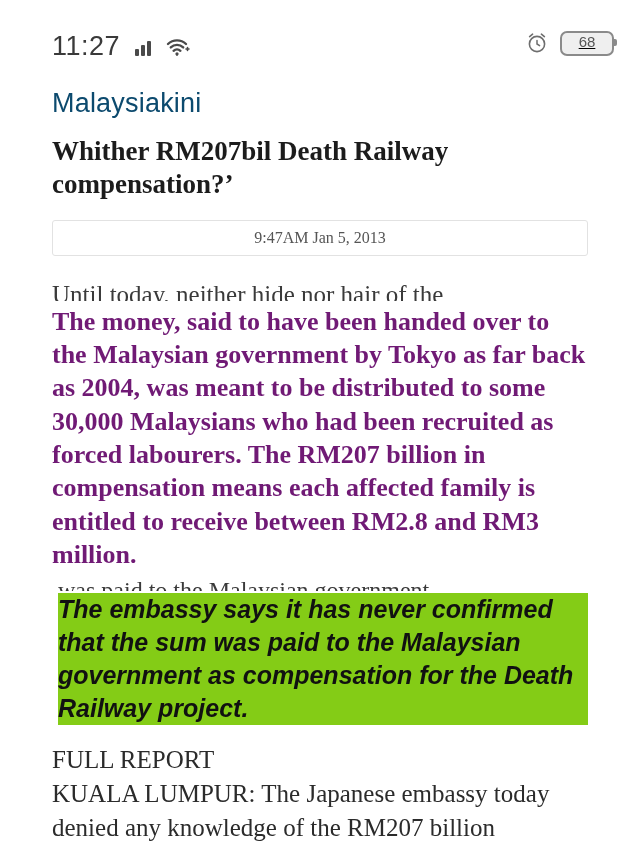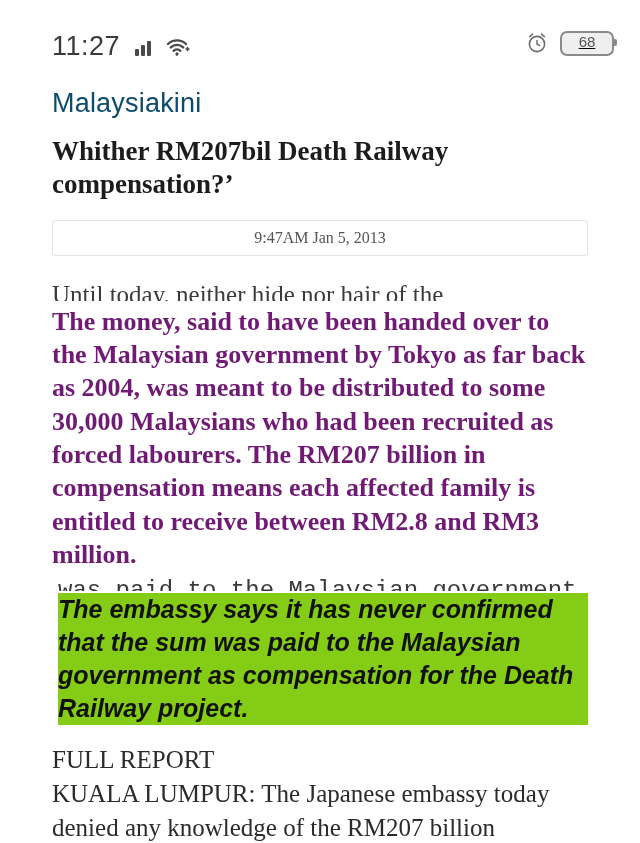--- a/index.html
+++ b/index.html
@@ -150,21 +150,21 @@
     font-size: 26px;
     line-height: 1.28;
     color: #701a75;
     margin: 4px 0 6px 0;
     background: #ffffff;
     position: relative;
     z-index: 2;
   }
 
   .clipped-line-2 {
-    font-family: Liberation Mono, monospace;
+    font-family: Liberation Serif, serif;
     font-size: 24px;
     color: #3a3a3a;
     height: 14px;
     overflow: hidden;
     margin: 0 0 2px 6px;
     white-space: nowrap;
   }
 
   .pull-quote {
     font-family: Liberation Sans, sans-serif;

